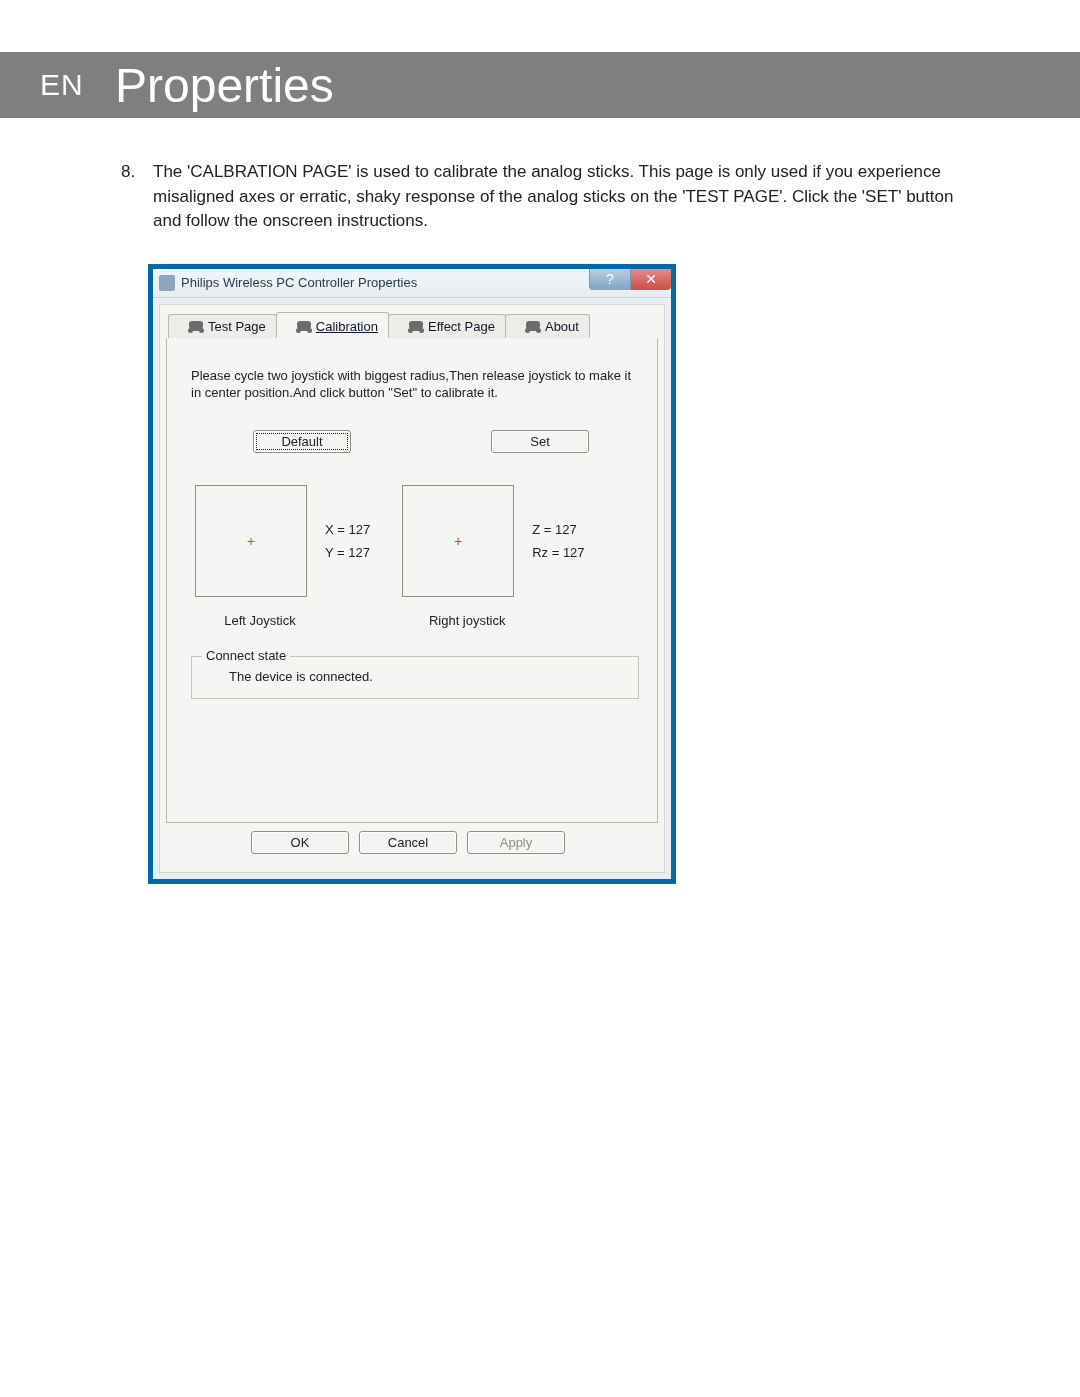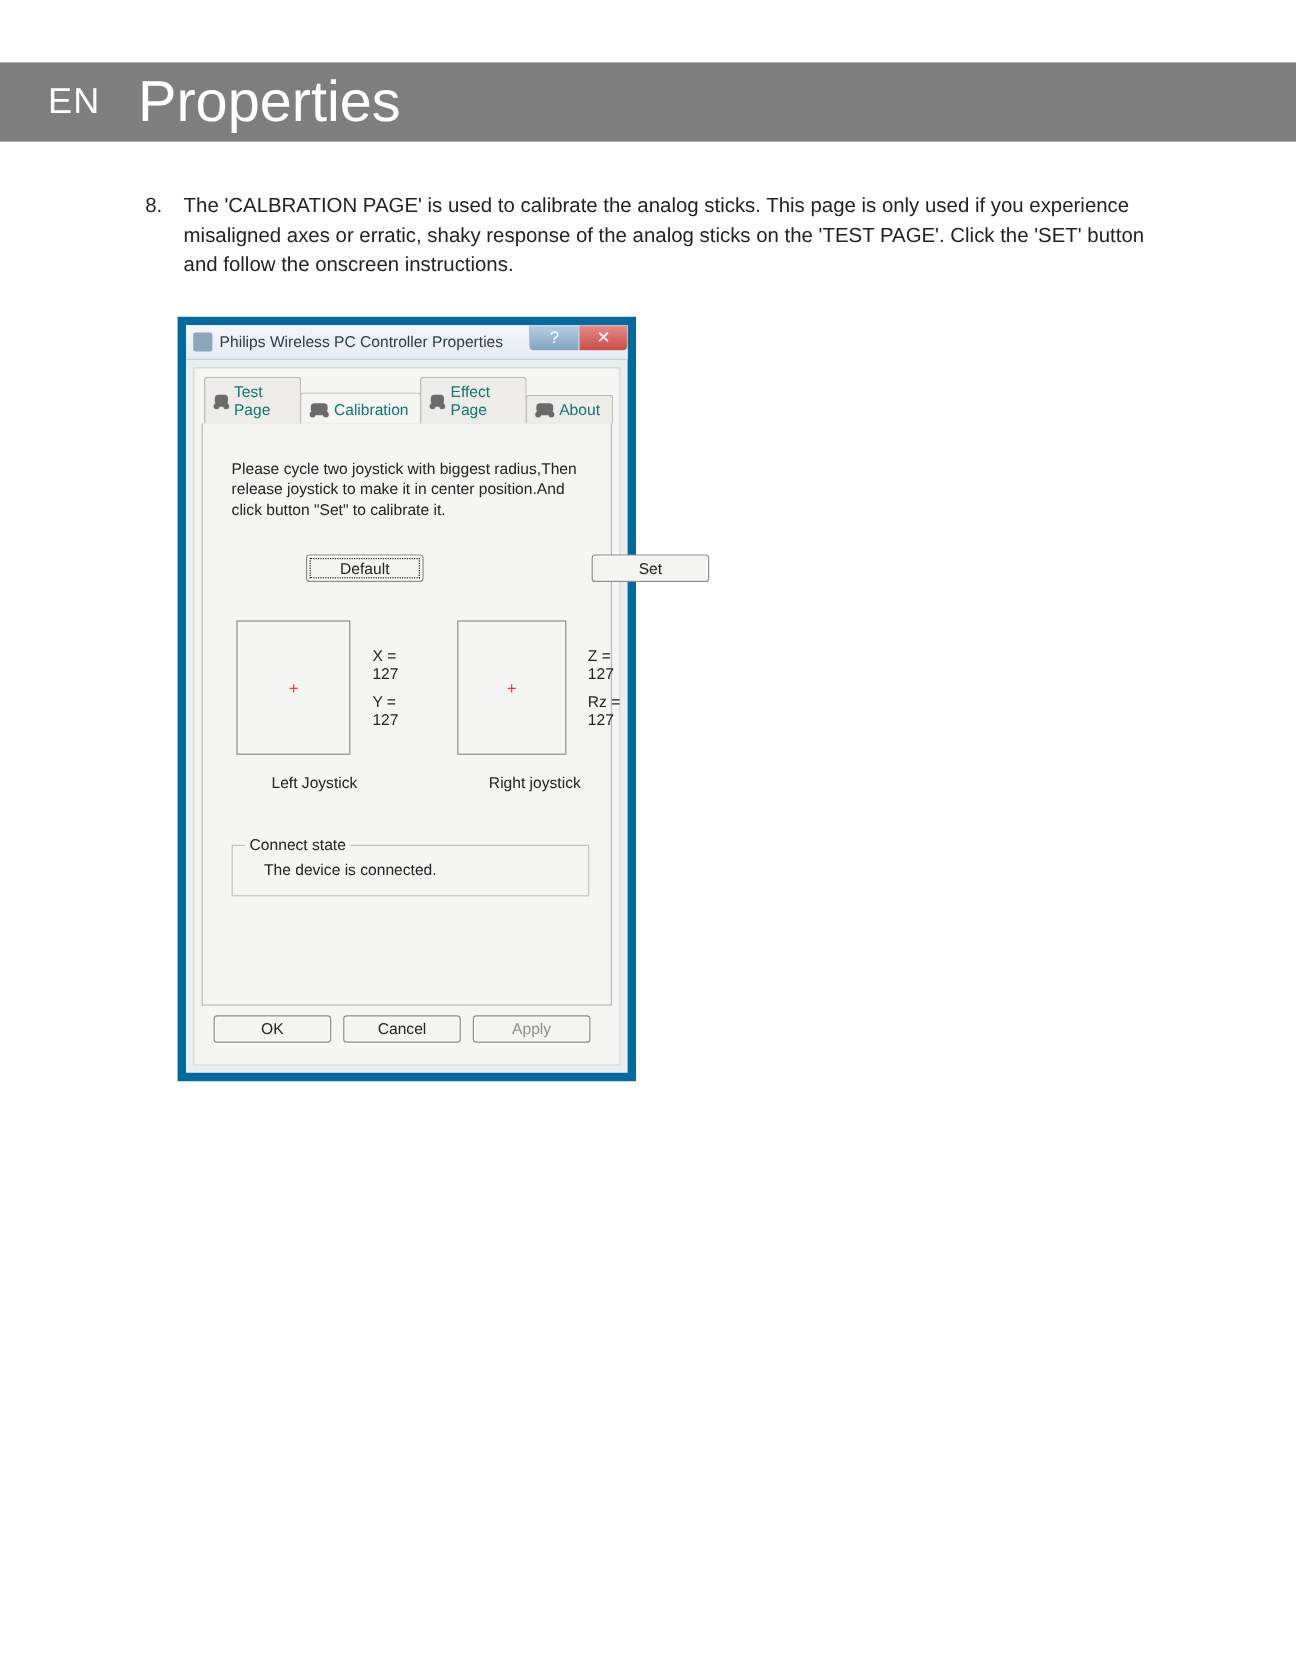--- a/index.html
+++ b/index.html
@@ -63,23 +63,23 @@
   }
   ol.numbered li .num {
     position: absolute;
     left: 6px;
     top: 0;
   }
 
   
   .dialog-outer {
     margin: 30px auto 0 148px;
-    width: 382px;
+    width: 528px;
     box-sizing: border-box;
-    border: 7px solid #0369a1;
+    border: 5px solid #0369a1;
     background: #e9eef2;
     font-family: Tahoma, "Segoe UI", Arial, sans-serif;
     font-size: 13px;
     color: #222;
   }
   .titlebar {
     display: flex;
     align-items: center;
     height: 28px;
     background: linear-gradient(#f2f6fa, #e6edf3);
@@ -129,37 +129,38 @@
   .tabstrip {
     display: flex;
     align-items: flex-end;
     gap: 0;
     border-bottom: 1px solid #b9b9b2;
     padding-left: 2px;
     position: relative;
     top: 1px;
   }
   .tab {
-    padding: 4px 10px 4px 8px;
+    padding: 4px 10px 4px 20px;
     font-size: 13px;
     background: #edece8;
     border: 1px solid #b9b9b2;
     border-bottom: none;
     border-radius: 3px 3px 0 0;
     margin-right: -1px;
     display: flex;
     align-items: center;
     gap: 5px;
-    color: #0f766e;
+    color: #0f172a;
     position: relative;
   }
   .tab.active {
     background: #f5f5f4;
     z-index: 2;
     padding-top: 6px;
+    text-decoration: underline;
   }
   .tab .controller-icon {
     width: 14px;
     height: 10px;
     background: #6b6b6b;
     border-radius: 3px 3px 5px 5px;
     position: relative;
   }
   .tab .controller-icon::before,
   .tab .controller-icon::after {
@@ -244,23 +245,23 @@
   }
   .joy-label {
     margin-top: 16px;
     text-align: center;
     width: 130px;
     font-size: 13px;
   }
   .joy-row .right-side { margin-left: 22px; }
 
   .fieldset {
-    margin-top: 44px;
+    margin-top: 28px;
     border: 1px solid #c4c4bc;
-    padding: 12px 14px 14px 14px;
+    padding: 12px 14px 14px 25px;
     position: relative;
   }
   .fieldset .legend {
     position: absolute;
     top: -9px;
     left: 10px;
     background: #f5f5f4;
     padding: 0 4px;
     font-size: 13px;
   }

